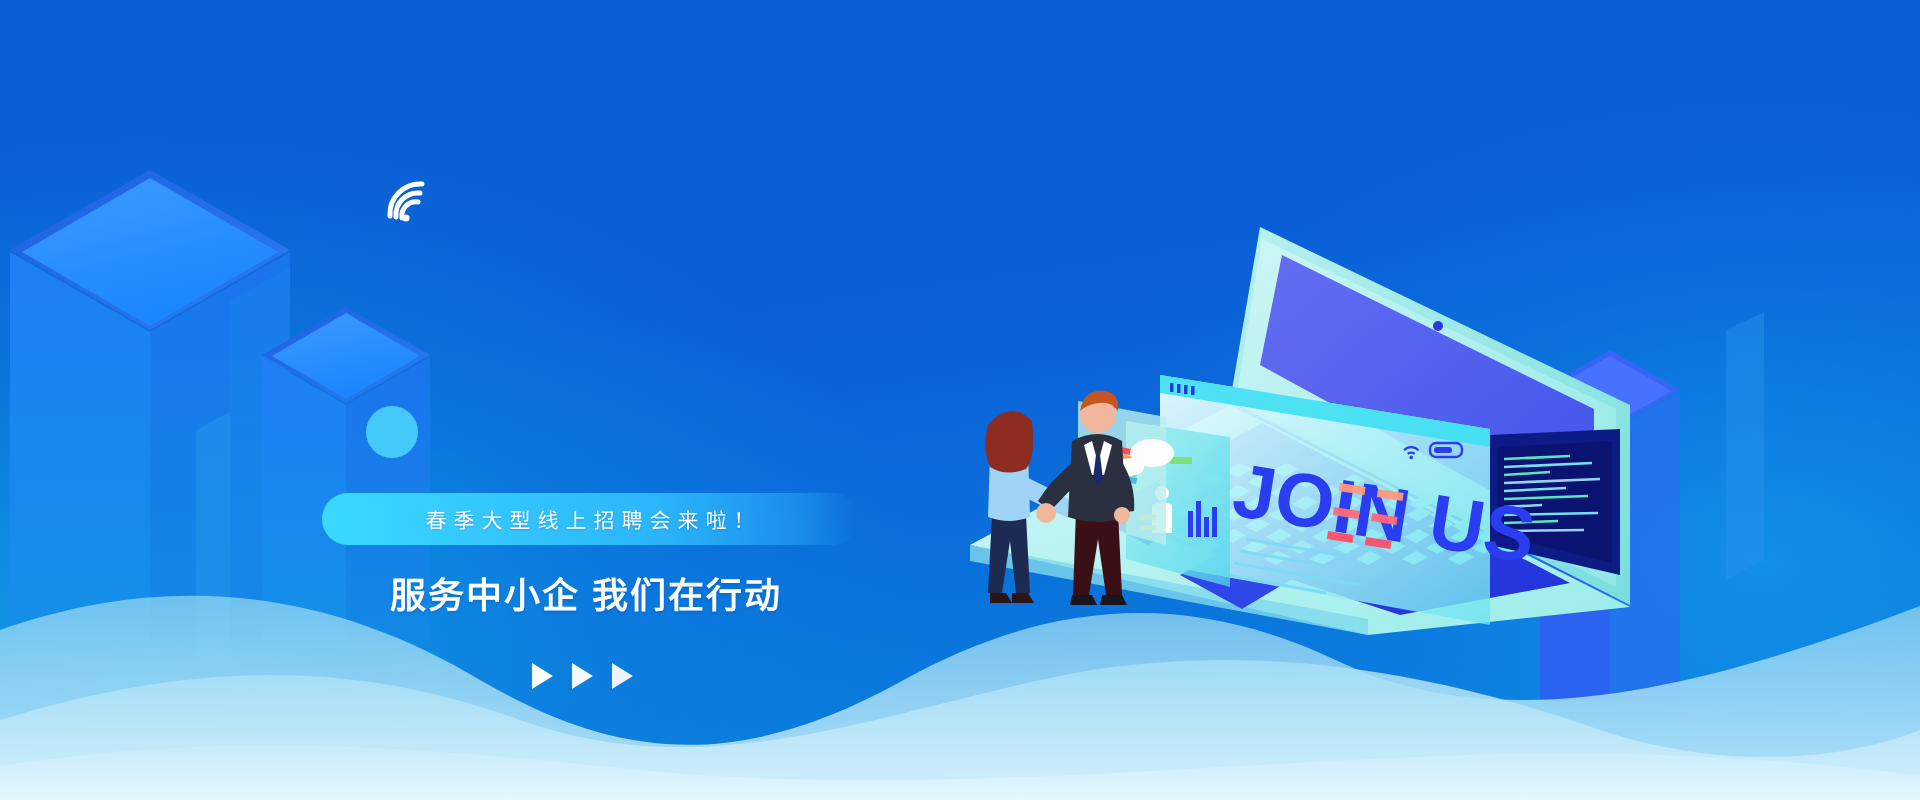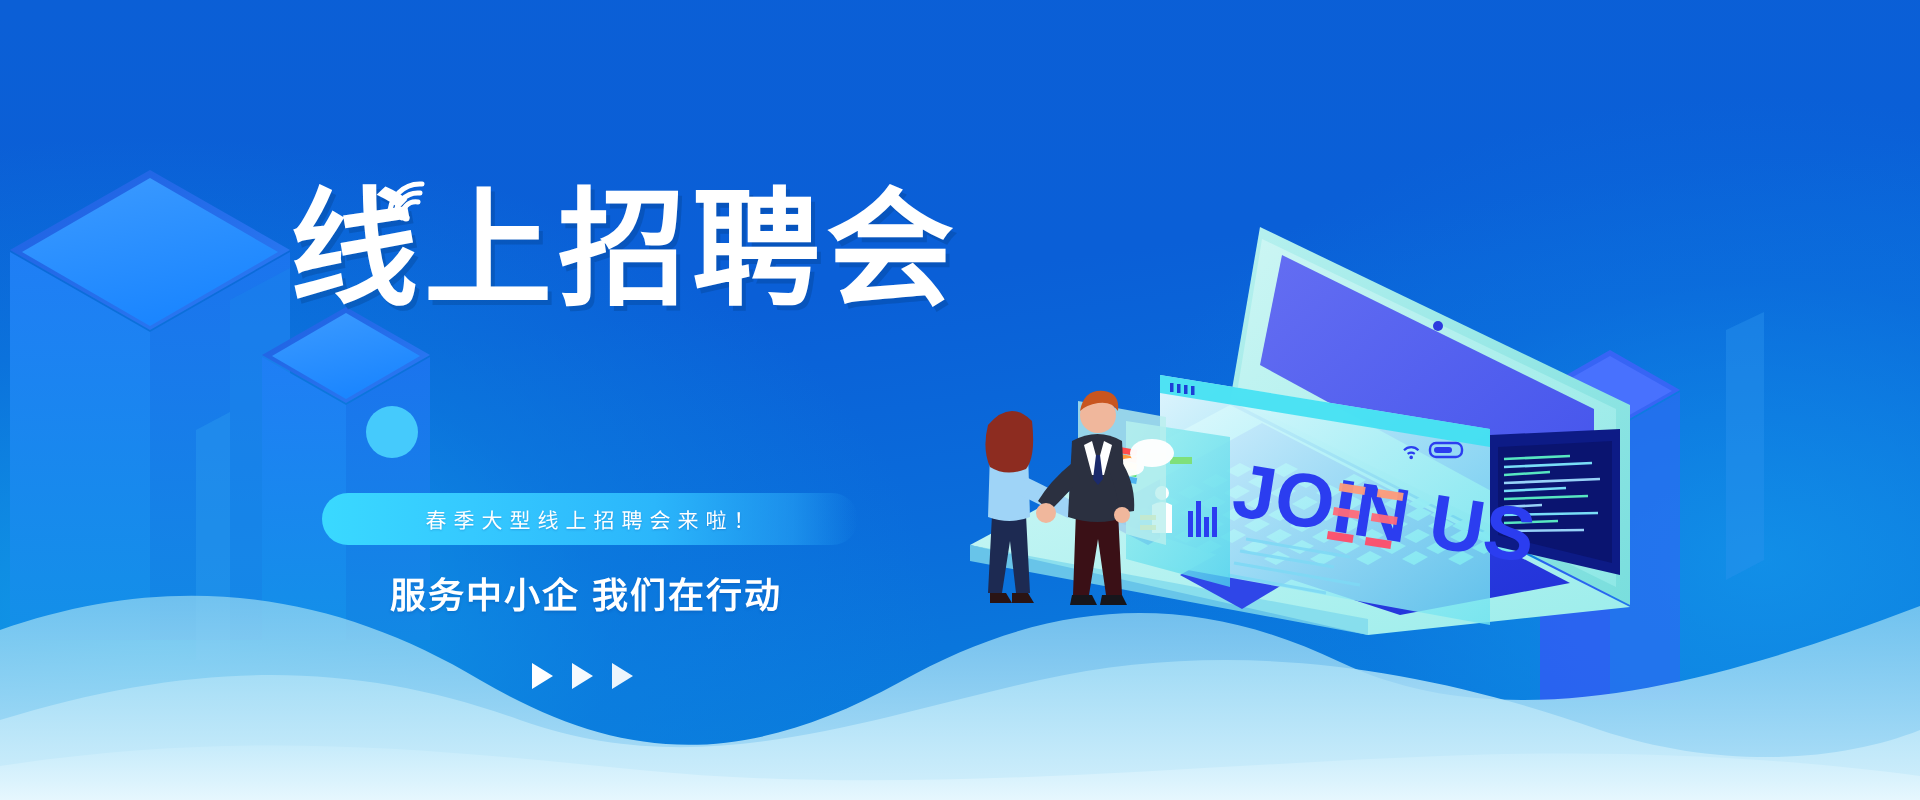--- a/index.html
+++ b/index.html
@@ -114,21 +114,20 @@
       <polygon points="1540,390 1610,350 1680,390 1610,430" fill="#3c63f7" opacity=".9"></polygon>
       <polygon points="1548,391 1610,356 1672,391 1610,426" fill="#4a72ff" opacity=".9"></polygon>
       <polygon points="1540,392 1610,432 1610,700 1540,700" fill="#2f5ef2" opacity=".85"></polygon>
       <polygon points="1610,432 1680,392 1680,700 1610,700" fill="#2a6df0" opacity=".75"></polygon>
     </g>
     <g>
       <polygon points="1726,330 1764,312 1764,560 1726,580" fill="#2a93ee" opacity=".45"></polygon>
     </g>
   </svg>
 
-  <div class="headline">线上招聘会</div>
 
   <svg class="wifi-deco" viewBox="0 0 50 46">
     <g fill="none" stroke="#ffffff" stroke-width="5" stroke-linecap="round">
       <path d="M8 40 A30 30 0 0 1 40 8" opacity="1"></path>
       <path d="M14 41 A22 22 0 0 1 38 17" opacity="1"></path>
       <path d="M20 42 A14 14 0 0 1 36 26" opacity="1"></path>
     </g>
     <circle cx="24" cy="42" r="3.6" fill="#ffffff"></circle>
   </svg>
 

